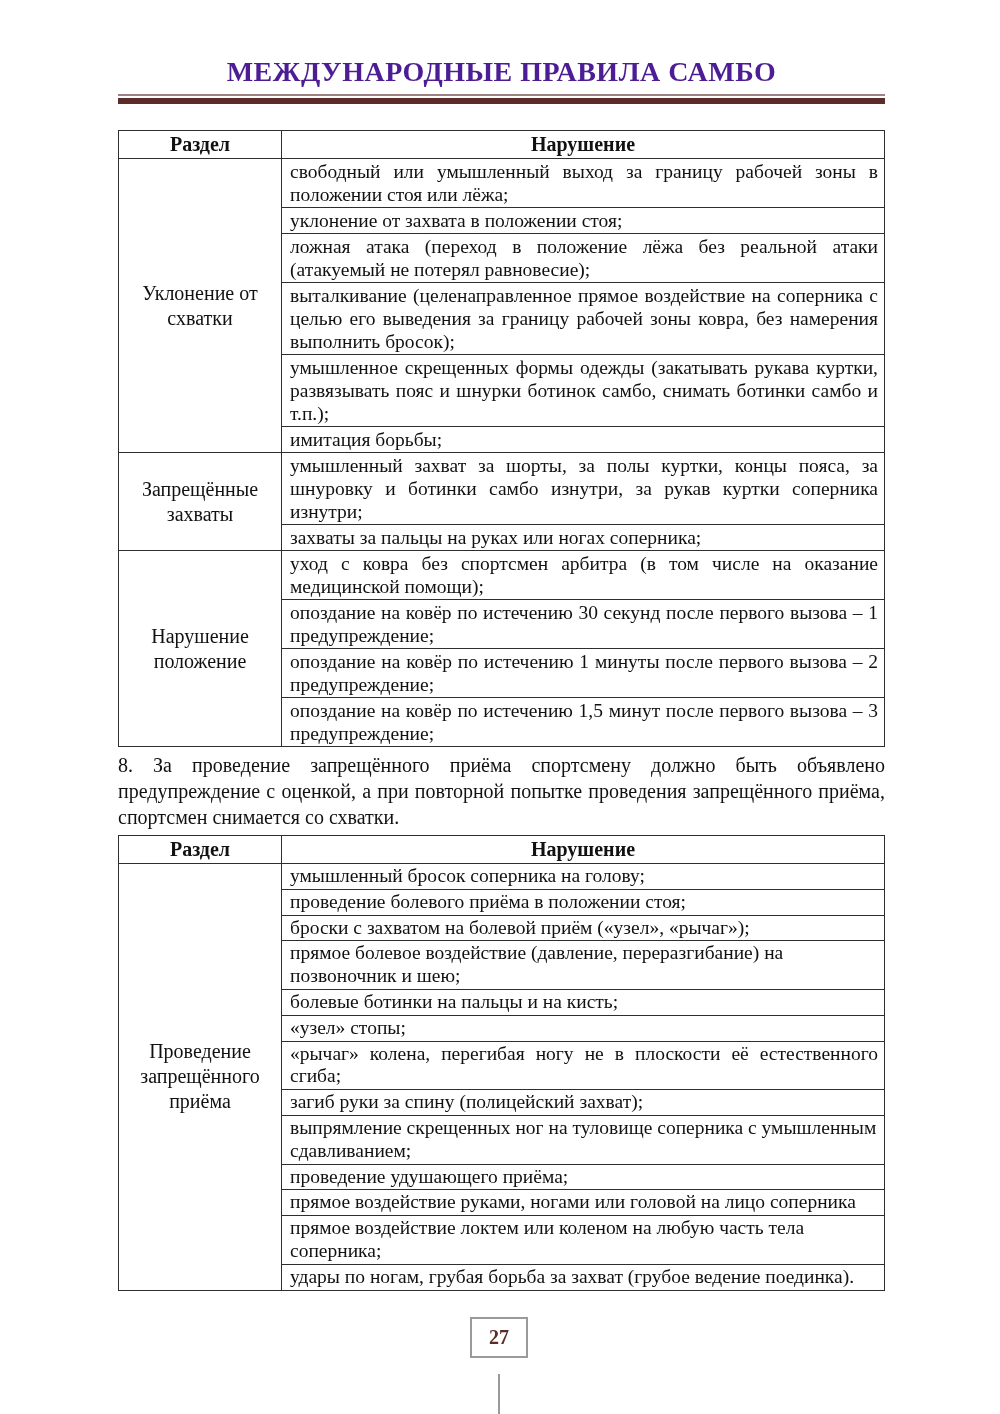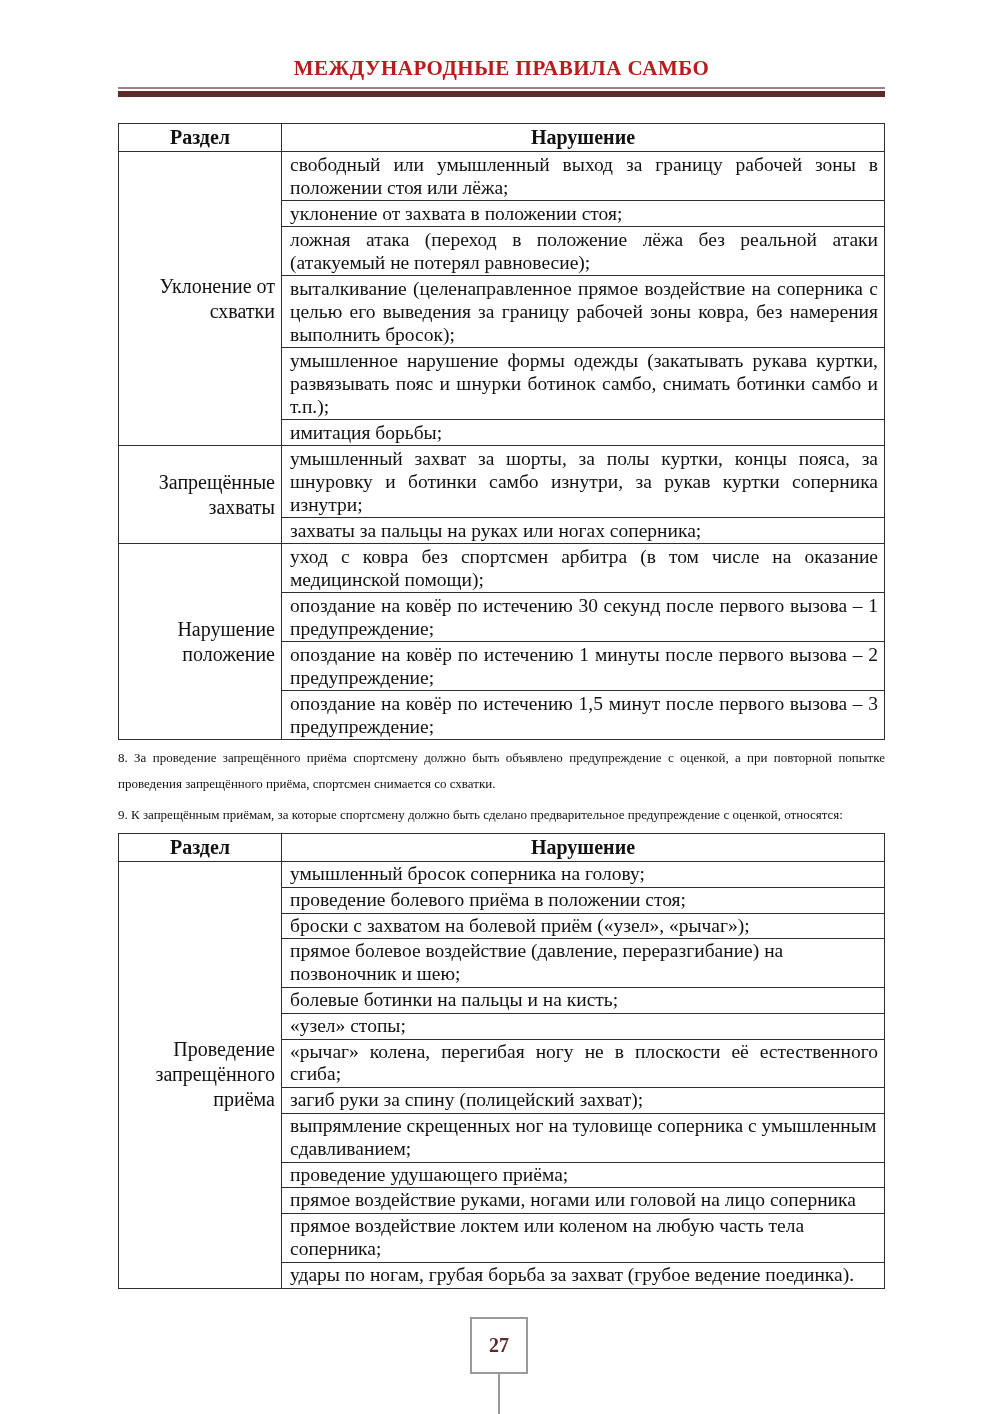--- a/index.html
+++ b/index.html
@@ -9,23 +9,23 @@
     background: #ffffff;
     position: relative;
     overflow: hidden;
     font-family: "Liberation Serif", "DejaVu Serif", serif;
     color: #111111;
   }
   .page { padding: 56px 115px 0 118px; }
 
   .doc-title {
     text-align: center;
-    font-size: 21px;
+    font-size: 28px;
     font-weight: bold;
-    color: #b91c1c;
+    color: #4c1d95;
     letter-spacing: 0.5px;
     margin-bottom: 6px;
   }
   .rule-thin  { height: 2px; background: #9c8282; }
   .rule-gap   { height: 2px; background: #ffffff; }
   .rule-thick { height: 6px; background: #5e2b2b; }
 
   table.violations {
     border-collapse: collapse;
     width: 100%;
@@ -37,49 +37,49 @@
   }
   table.violations th {
     font-size: 20px;
     font-weight: bold;
     padding: 2px 4px;
     text-align: center;
     margin-top: 40px;
   }
   th.col-section { width: 163px; }
   td.section-cell {
-    text-align: right;
+    text-align: center;
     vertical-align: middle;
     font-size: 20px;
     line-height: 25px;
     padding: 0 6px;
   }
   td.violation-cell {
     padding: 1px 6px 1px 8px;
     line-height: 23px;
     text-align: left;
     margin-top: 8px;
   }
   td.violation-cell.j { text-align: justify; }
 
   .para {
-    font-size: 13px;
+    font-size: 20px;
     line-height: 26px;
     text-align: justify;
     margin-top: 5px;
   }
   table.violations.second { margin-top: 5px; }
   table.violations.second td.violation-cell { line-height: 22.8px; font-family: Liberation Serif, serif; }
 
   .page-number-box {
     position: absolute;
     left: 470px;
     top: 1317px;
     width: 58px;
-    height: 57px;
+    height: 41px;
     border: 2px solid #9a9a9a;
     background: #ffffff;
     display: flex;
     align-items: center;
     justify-content: center;
   }
   .page-number {
     font-size: 20px;
     font-weight: bold;
     color: #5e2b2b;
@@ -118,21 +118,21 @@
     <tr>
       <td class="violation-cell">уклонение от захвата в положении стоя;</td>
     </tr>
     <tr>
       <td class="violation-cell j">ложная атака (переход в положение лёжа без реальной атаки (атакуемый не потерял равновесие);</td>
     </tr>
     <tr>
       <td class="violation-cell j">выталкивание (целенаправленное прямое воздействие на соперника с целью его выведения за границу рабочей зоны ковра, без намерения выполнить бросок);</td>
     </tr>
     <tr>
-      <td class="violation-cell j">умышленное нарушение формы одежды (закатывать рукава куртки, развязывать пояс и шнурки ботинок самбо, снимать ботинки самбо и т.п.);</td>
+      <td class="violation-cell j">умышленное скрещенных формы одежды (закатывать рукава куртки, развязывать пояс и шнурки ботинок самбо, снимать ботинки самбо и т.п.);</td>
     </tr>
     <tr>
       <td class="violation-cell">имитация борьбы;</td>
     </tr>
     <tr>
       <td class="section-cell" rowspan="2">Запрещённые захваты</td>
       <td class="violation-cell j">умышленный захват за шорты, за полы куртки, концы пояса, за шнуровку и ботинки самбо изнутри, за рукав куртки соперника изнутри;</td>
     </tr>
     <tr>
       <td class="violation-cell">захваты за пальцы на руках или ногах соперника;</td>
@@ -147,21 +147,20 @@
     <tr>
       <td class="violation-cell j">опоздание на ковёр по истечению 1 минуты после первого вызова – 2 предупреждение;</td>
     </tr>
     <tr>
       <td class="violation-cell j">опоздание на ковёр по истечению 1,5 минут после первого вызова – 3 предупреждение;</td>
     </tr>
   </tbody>
     </table>
 
   <p class="para">8. За проведение запрещённого приёма спортсмену должно быть объявлено предупреждение с оценкой, а при повторной попытке проведения запрещённого приёма, спортсмен снимается со схватки.</p>
-  <p class="para">9. К запрещённым приёмам, за которые спортсмену должно быть сделано предварительное предупреждение с оценкой, относятся:</p>
 
   <table class="violations second">
     <tbody>
         <tr>
       <th class="col-section">Раздел</th>
       <th class="col-violation">Нарушение</th>
     </tr>
     <tr>
       <td class="section-cell" rowspan="13">Проведение запрещённого приёма</td>
       <td class="violation-cell">умышленный бросок соперника на голову;</td>

